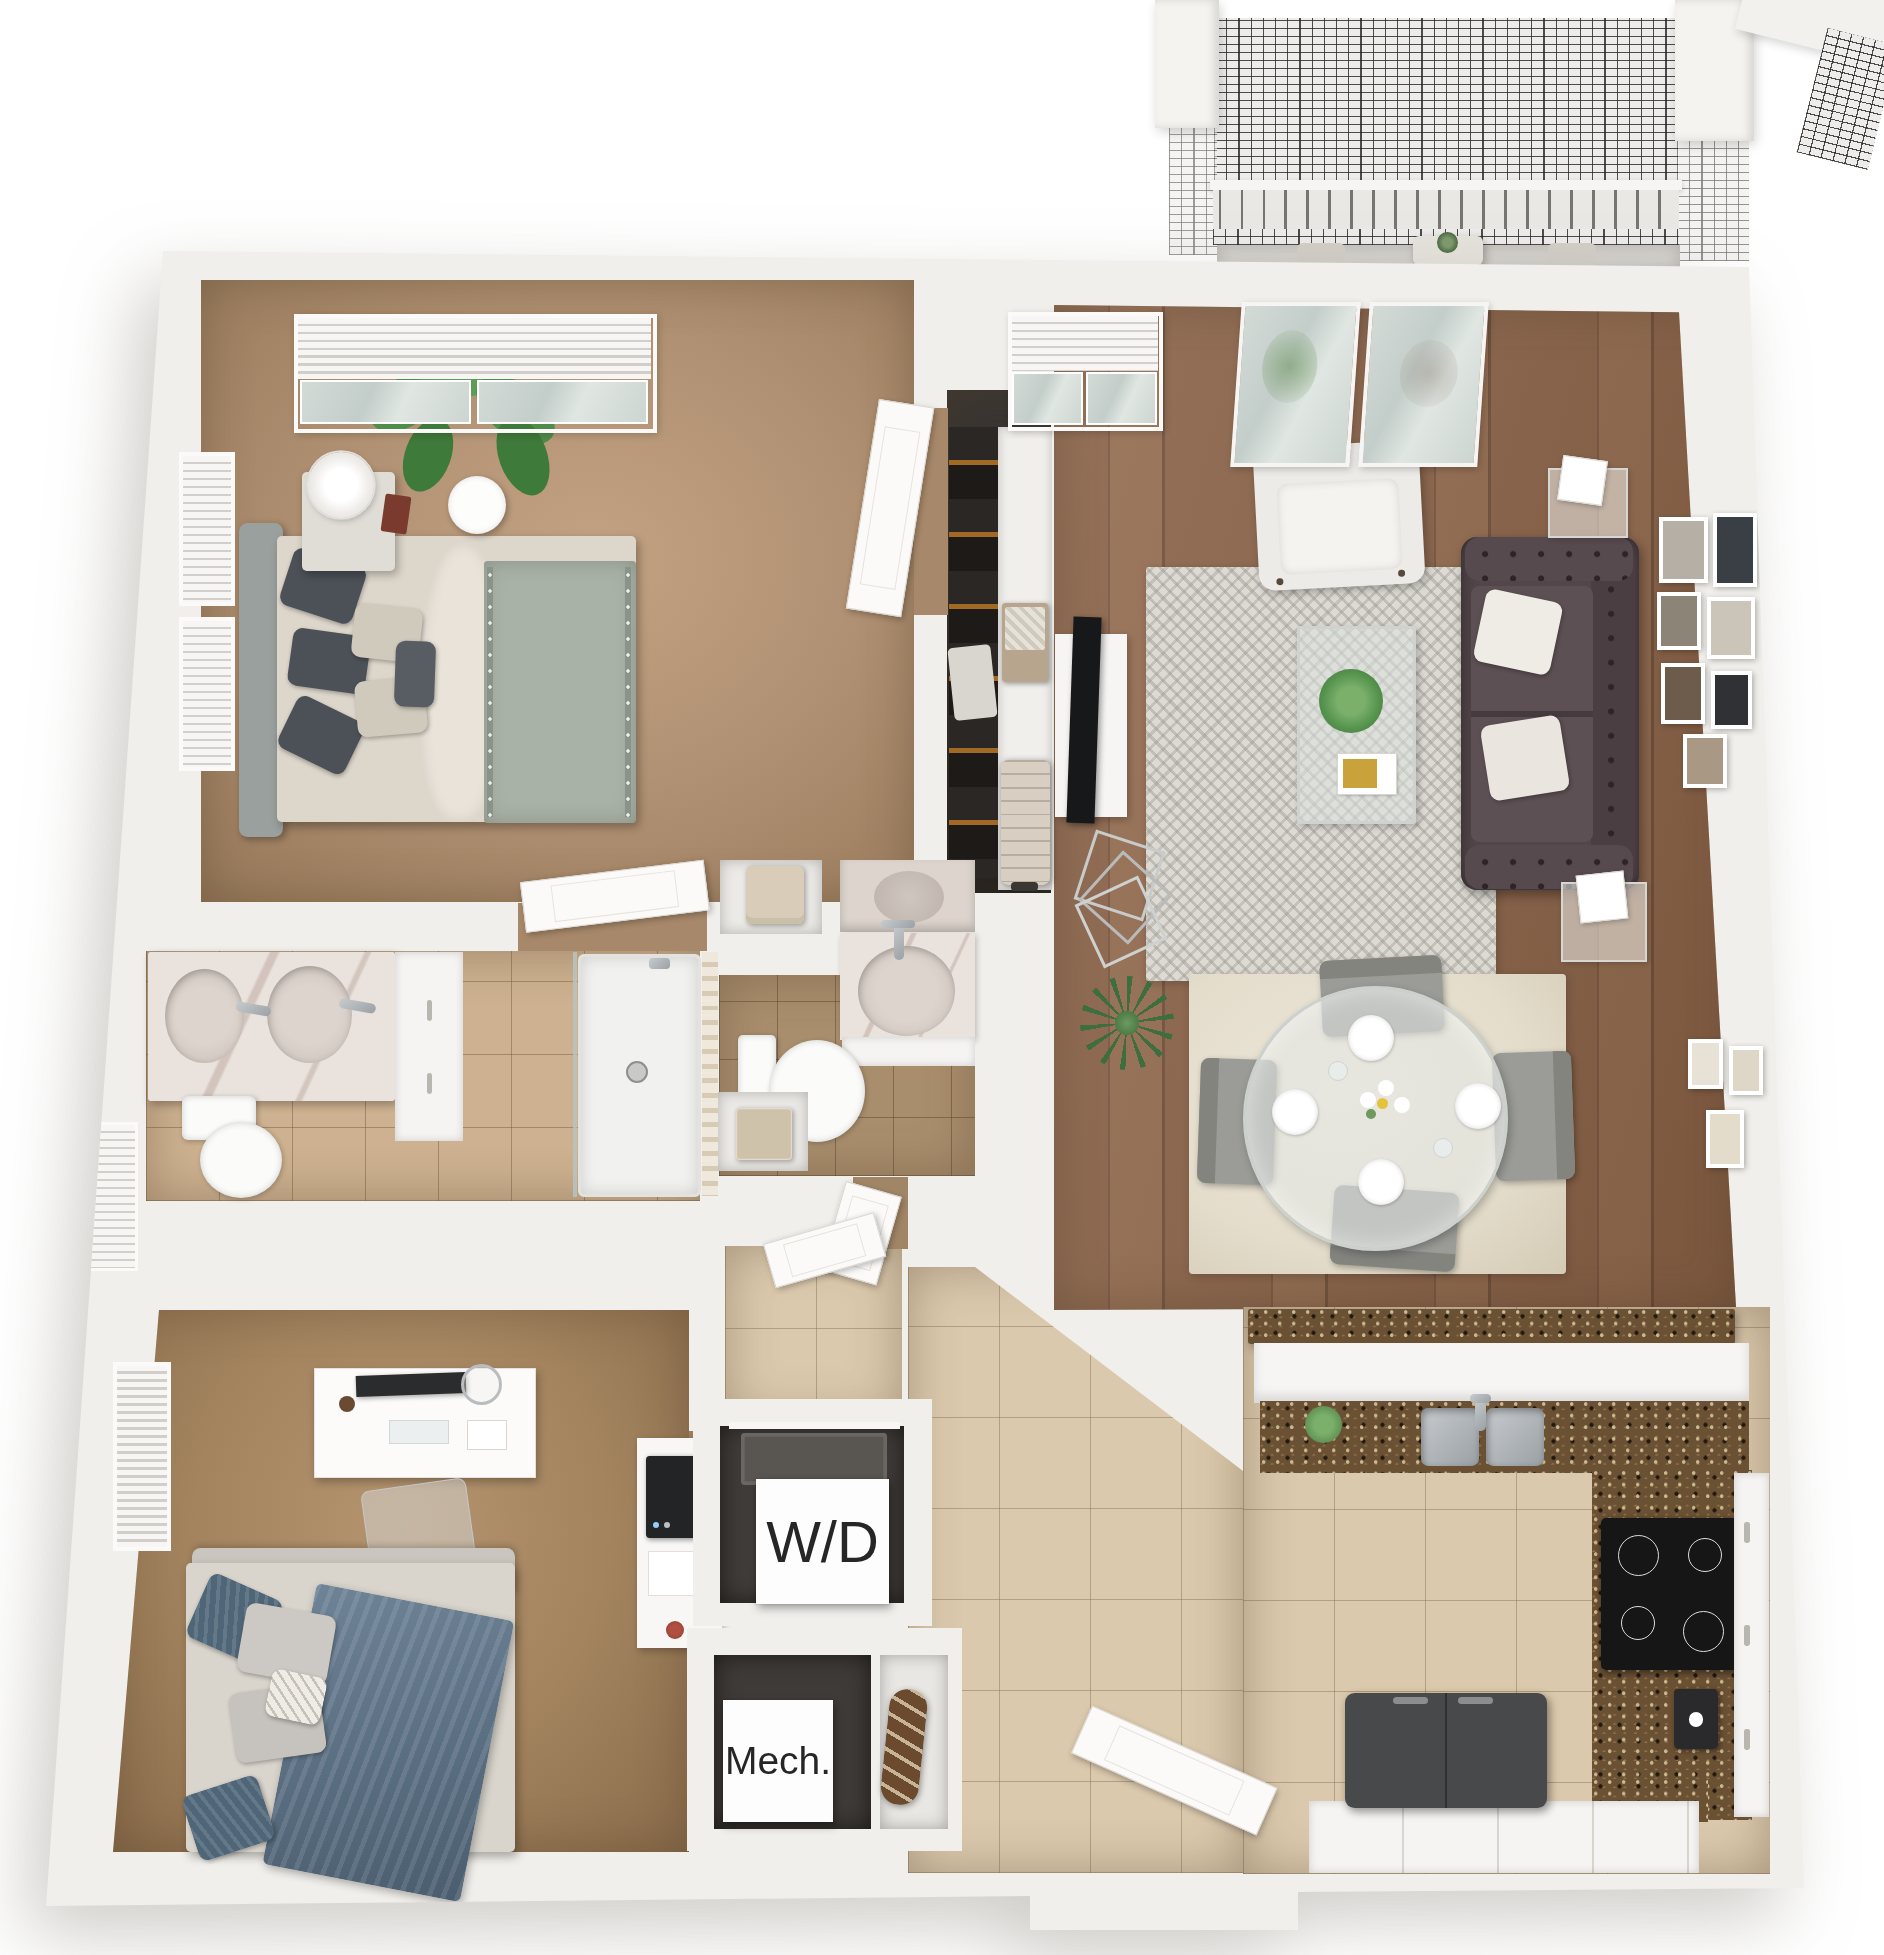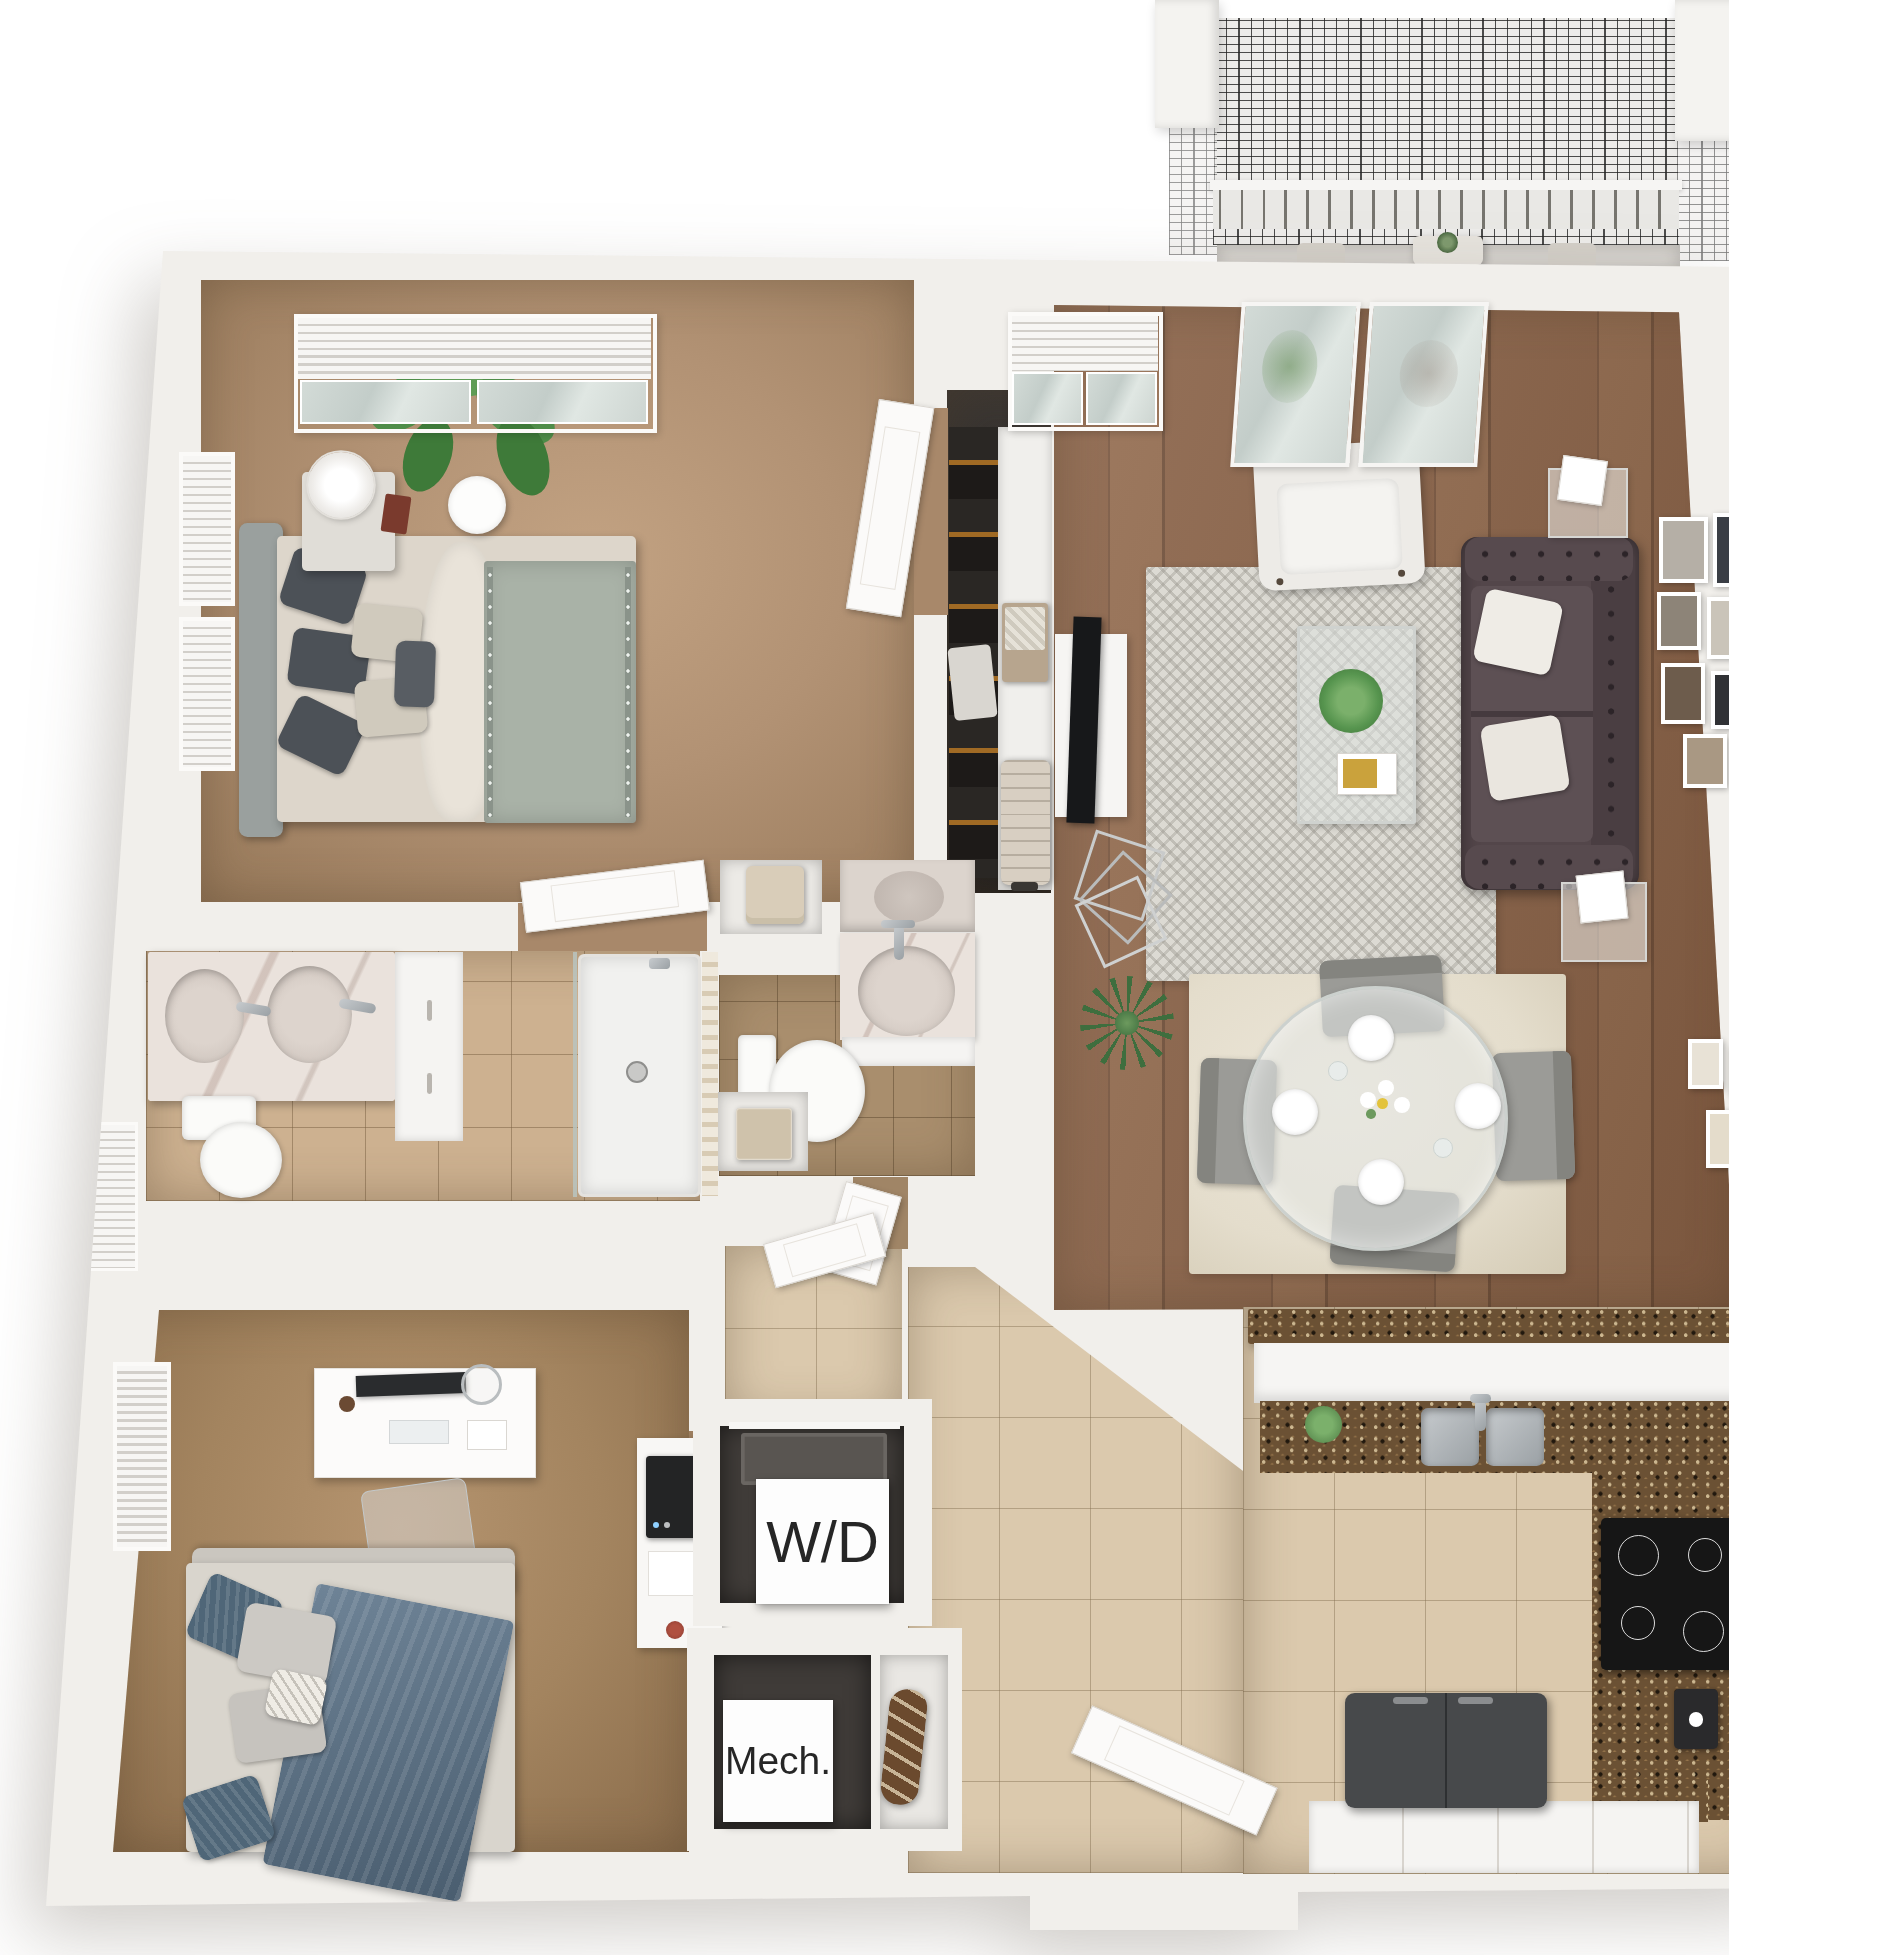--- a/index.html
+++ b/index.html
@@ -1,17 +1,17 @@
 <!DOCTYPE html>
 <html style="font-size:9.7px"><head>
 <meta charset="utf-8">
 <style>
   html,body{margin:0;padding:0;background:#ffffff;}
   body{width:1884px;height:1955px;font-family:"Liberation Sans",sans-serif;}
-  #scene{position:relative;width:1729px;height:1955px;overflow:hidden;background:#ffffff;}
+  #scene{position:relative;width:1884px;height:1955px;overflow:hidden;background:#ffffff;}
   .abs{position:absolute;}
   
   .floor{box-shadow:inset 0 0 49px rgba(80,60,40,.38);}
   .carpet1{background:radial-gradient(ellipse at 55% 45%,#c2a282 0%,#b29274 45%,#97795a 100%);}
   .carpet2{background:radial-gradient(ellipse at 50% 40%,#b5946f 0%,#a3845f 50%,#8a6c4b 100%);}
   .wood{background:
     linear-gradient(105deg,rgba(255,255,255,.10) 0%,rgba(60,40,25,.20) 100%),
     repeating-linear-gradient(90deg,#8a6247 0 54px,#78553e 54px 56px,#936b4e 56px 108px,#6f4e38 108px 111px,#8a6247 111px 163px);}
   .tileL{background-color:#dbc9ad;background-image:
     repeating-linear-gradient(0deg,rgba(130,110,80,.45) 0 1.2px,transparent 1.2px 91px),

